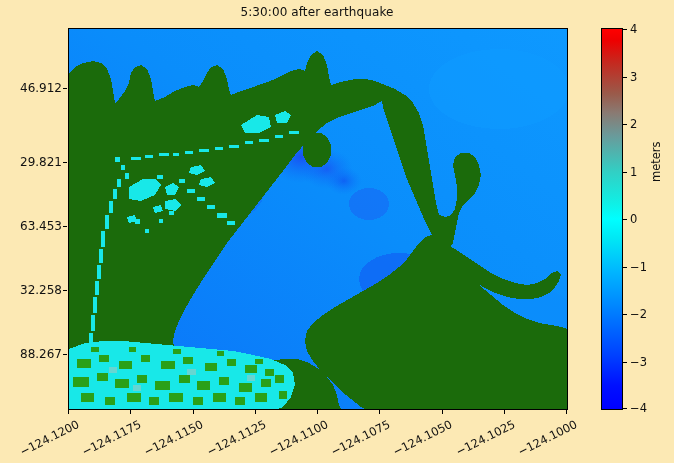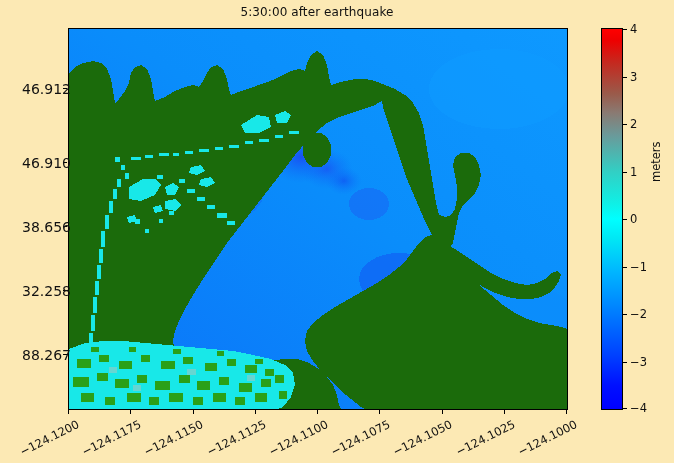--- a/index.html
+++ b/index.html
@@ -32,22 +32,22 @@
   .xtick{position:absolute;top:409.5px;width:1.1px;height:4px;background:#000;}
   .ytick{position:absolute;left:63px;width:4px;height:1.1px;background:#000;}
 
   
   .xlabel{
     position:absolute;font-size:11.5px;color:#111;white-space:nowrap;
     transform-origin:right top;transform:rotate(-27deg);
     text-align:right;
   }
   .ylabel{
-    position:absolute;font-size:14px;color:#111;white-space:nowrap;
-    text-align:right;width:56px;left:15px;
+    position:absolute;font-size:12px;color:#111;white-space:nowrap;
+    text-align:right;width:56px;left:6px;
   }
 
   
   .cbar{
     position:absolute;left:601px;top:28px;width:20px;height:380px;
     border:1.1px solid #000;
     background:linear-gradient(to top,
       #0000ff 0%,
       #0010ff 6.25%,
       #0040ff 14%,
@@ -283,22 +283,22 @@
   <div class="xlabel" style="left:495px;top:417px;width:78px">−124.1000</div>
 
   <div class="ytick" style="top:353.5px"></div>
   <div class="ytick" style="top:289.7px"></div>
   <div class="ytick" style="top:225.8px"></div>
   <div class="ytick" style="top:162.0px"></div>
   <div class="ytick" style="top:87.5px"></div>
 
   <div class="ylabel" style="top:347px">88.267</div>
   <div class="ylabel" style="top:283px">32.258</div>
-  <div class="ylabel" style="top:219px">38.656</div>
-  <div class="ylabel" style="top:155px">46.910</div>
+  <div class="ylabel" style="top:219px">63.453</div>
+  <div class="ylabel" style="top:155px">29.821</div>
   <div class="ylabel" style="top:81px">46.912</div>
 
   <div class="cbar"></div>
 
   <div class="cbtick" style="top:29px"></div>
   <div class="cbtick" style="top:76.5px"></div>
   <div class="cbtick" style="top:124px"></div>
   <div class="cbtick" style="top:171.5px"></div>
   <div class="cbtick" style="top:219px"></div>
   <div class="cbtick" style="top:266.5px"></div>

